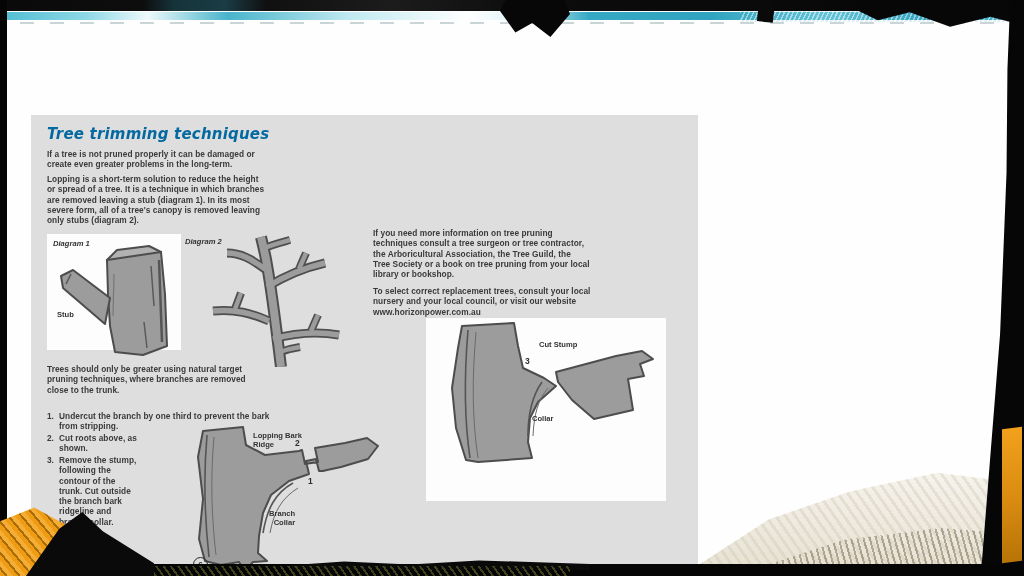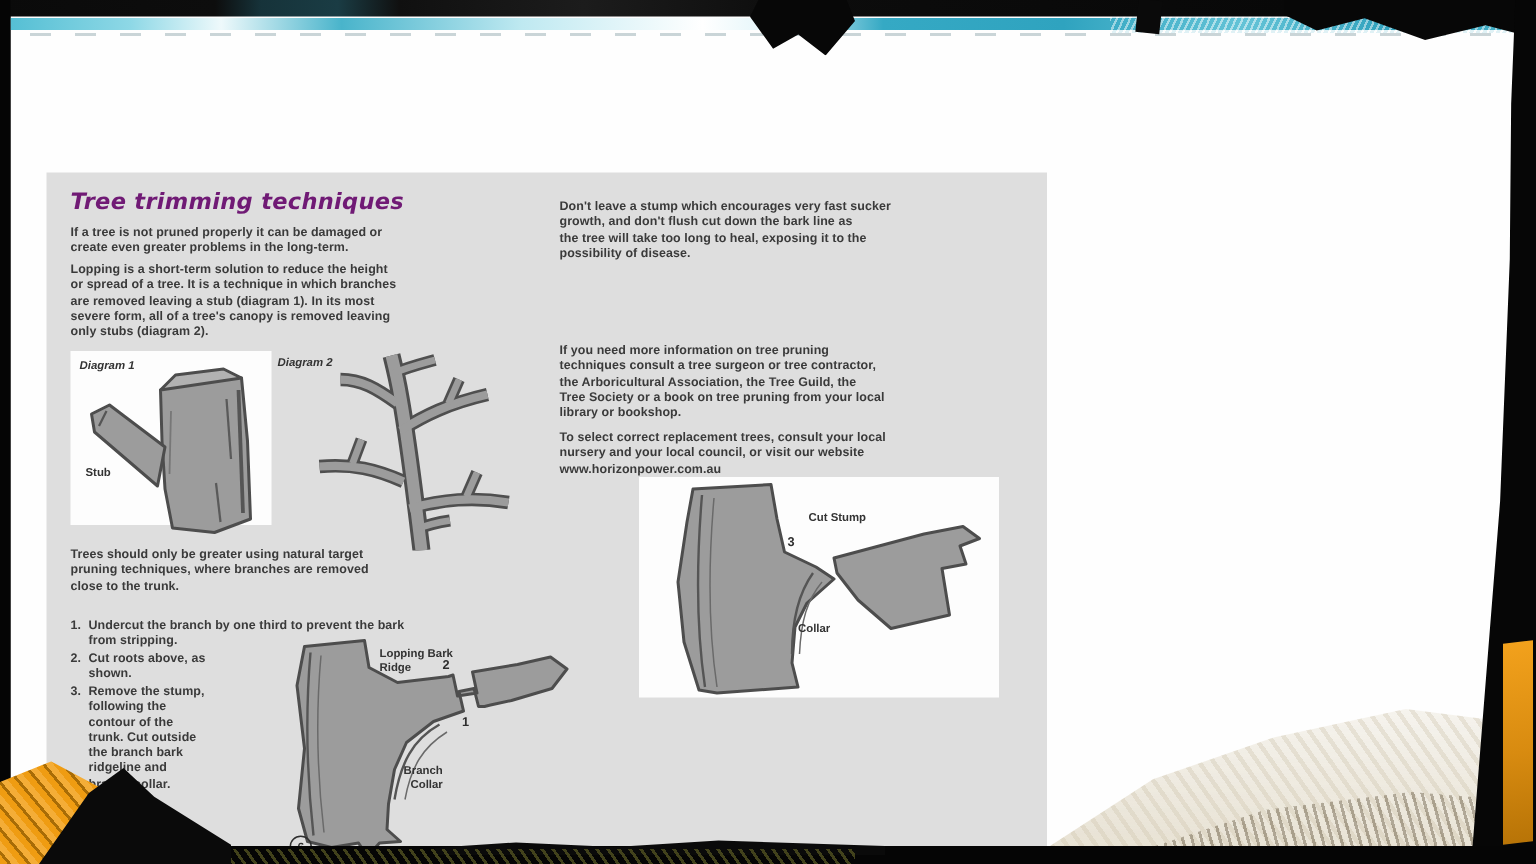--- a/index.html
+++ b/index.html
@@ -42,35 +42,35 @@
     background:repeating-linear-gradient(50deg,#ef9c12 0 4px,#a86c06 4px 6px,#f4ad37 6px 10px);
     clip-path:polygon(0 100%,0 28%,24% 10%,52% 38%,100% 76%,100% 100%);}
   .black-bl{position:absolute;left:26px;top:512px;width:128px;height:64px;background:#0a0a0a;z-index:8;
     clip-path:polygon(0 100%,26% 26%,44% 0,60% 30%,100% 80%,100% 100%);}
   .orange-right{position:absolute;left:1002px;top:428px;width:20px;height:134px;z-index:7;transform:skewY(-7deg);
     background:linear-gradient(180deg,#f2a11c 0%,#d88b10 55%,#b87407 100%);}
 
   
   .panel{position:absolute;left:31px;top:115px;width:667px;height:450px;background:#dedede;z-index:4;overflow:hidden;}
   .title{position:absolute;left:16px;top:10px;margin:0;font:italic bold 15px "DejaVu Sans",sans-serif;
-         color:#701a75;letter-spacing:.2px;}
+         color:#0369a1;letter-spacing:.2px;}
   .t{position:absolute;margin:0;font-weight:bold;font-size:8.3px;line-height:10.3px;color:#3a3a3a;
      white-space:pre-line;letter-spacing:.05px;width:300px;}
   .p1{left:16px;top:34px;} .p2{left:16px;top:59px;}
   .p3{left:16px;top:249px;} .p4{left:16px;top:284px;width:320px;}
   .rp1{left:342px;top:17px;} .rp2{left:342px;top:64px;}
   .rp3{left:342px;top:113px;} .rp4{left:342px;top:171px;}
   .li{position:absolute;display:flex;font-weight:bold;font-size:8.3px;line-height:10.3px;color:#3a3a3a;}
   .li .num{width:12px;flex:none;}
   .li .tx{white-space:pre-line;letter-spacing:.05px;}
   .li1{left:16px;top:296px;width:320px;} .li2{left:16px;top:318px;width:120px;} .li3{left:16px;top:340px;width:120px;}
 
   .dbox{position:absolute;background:#fdfdfd;}
   .d1box{left:16px;top:119px;width:134px;height:116px;}
-  .stumpbox{left:395px;top:203px;width:240px;height:147px;}
+  .stumpbox{left:395px;top:203px;width:240px;height:183px;}
   .dlabel{position:absolute;font:italic bold 7.6px "Liberation Sans",sans-serif;color:#333;}
   .d2label{left:154px;top:122px;}
   .slabel{position:absolute;font-weight:bold;font-size:7.6px;line-height:9px;color:#333;white-space:pre-line;}
   .dnum{position:absolute;font-weight:bold;font-size:8.5px;color:#2e2e2e;}
   .d2svg{position:absolute;left:168px;top:120px;}
   .cutwrap{position:absolute;left:138px;top:306px;width:212px;height:150px;}
   .pagenum{position:absolute;left:162px;top:442px;width:13px;height:13px;border:1.2px solid #2e2e2e;
            border-radius:50%;font-weight:bold;font-size:8px;color:#2e2e2e;text-align:center;line-height:13px;}
   svg{display:block;}
 </style>
@@ -193,24 +193,20 @@
       <div class="slabel" style="left:84px;top:10px;">Lopping Bark
 Ridge</div>
       <div class="dnum" style="left:126px;top:17px;">2</div>
       <div class="dnum" style="left:139px;top:55px;">1</div>
       <div class="slabel" style="left:100px;top:88px;text-align:right;">Branch
 Collar</div>
     </div>
 
     <div class="pagenum"><span>6</span></div>
 
-    <p class="t rp1">Don't leave a stump which encourages very fast sucker
-growth, and don't flush cut down the bark line as
-the tree will take too long to heal, exposing it to the
-possibility of disease.</p>
     <p class="t rp3">If you need more information on tree pruning
 techniques consult a tree surgeon or tree contractor,
 the Arboricultural Association, the Tree Guild, the
 Tree Society or a book on tree pruning from your local
 library or bookshop.</p>
     <p class="t rp4">To select correct replacement trees, consult your local
 nursery and your local council, or visit our website
 www.horizonpower.com.au</p>
 
     <div class="dbox stumpbox">

